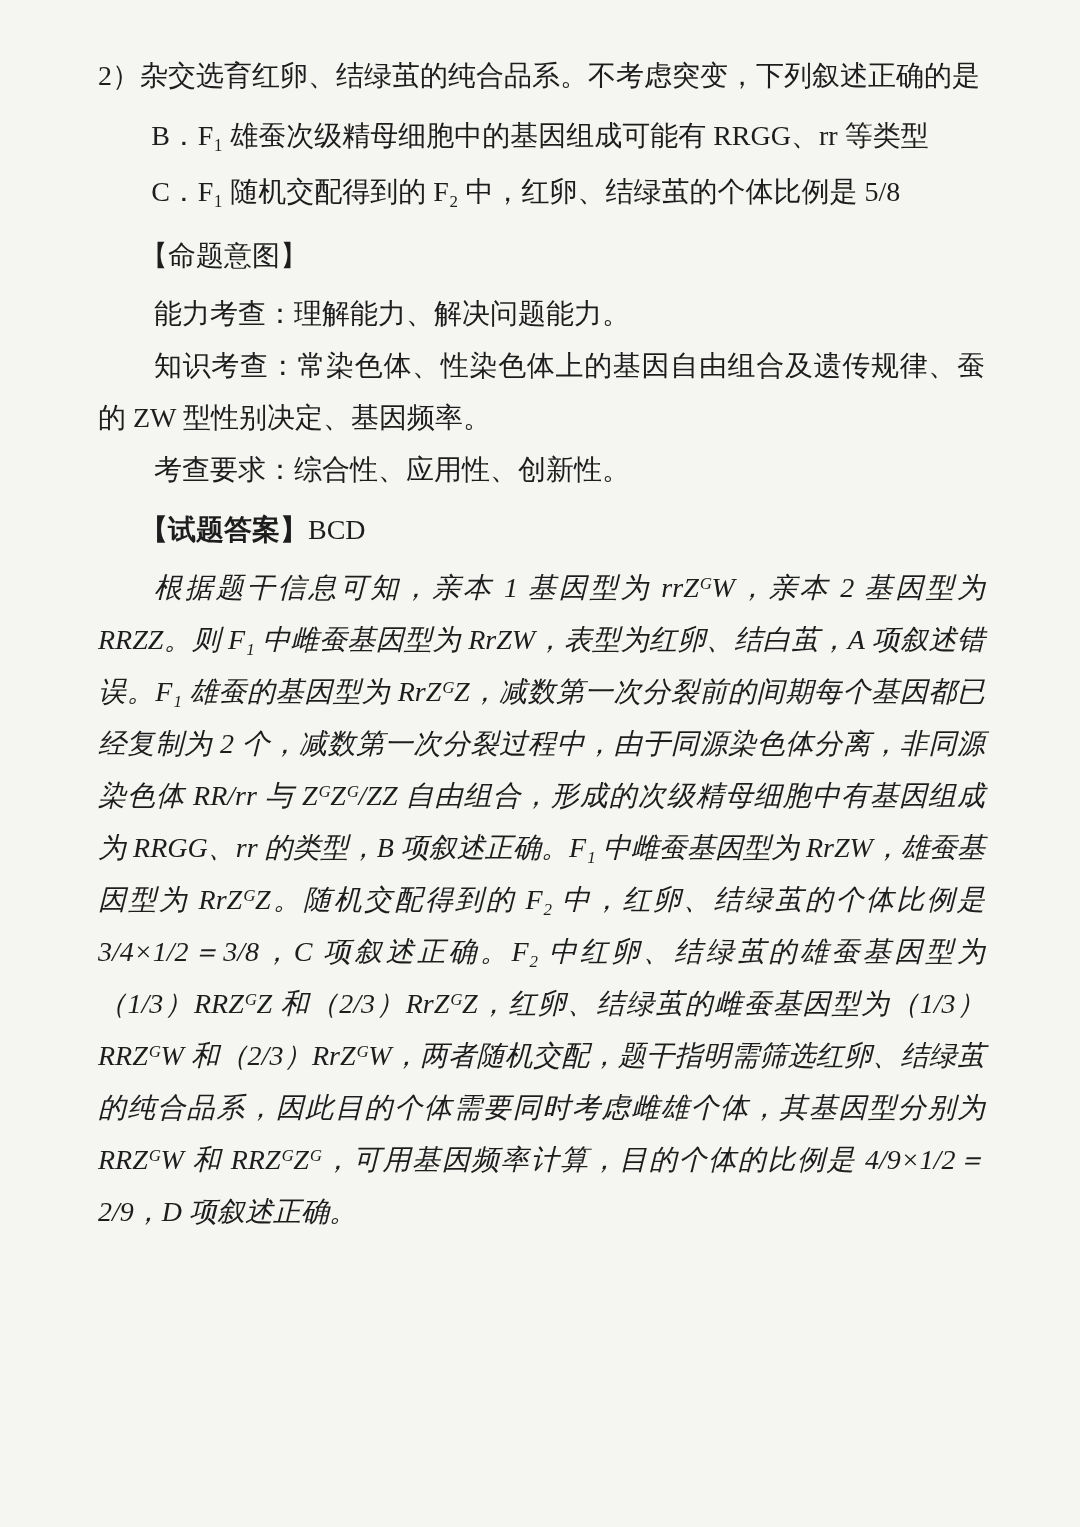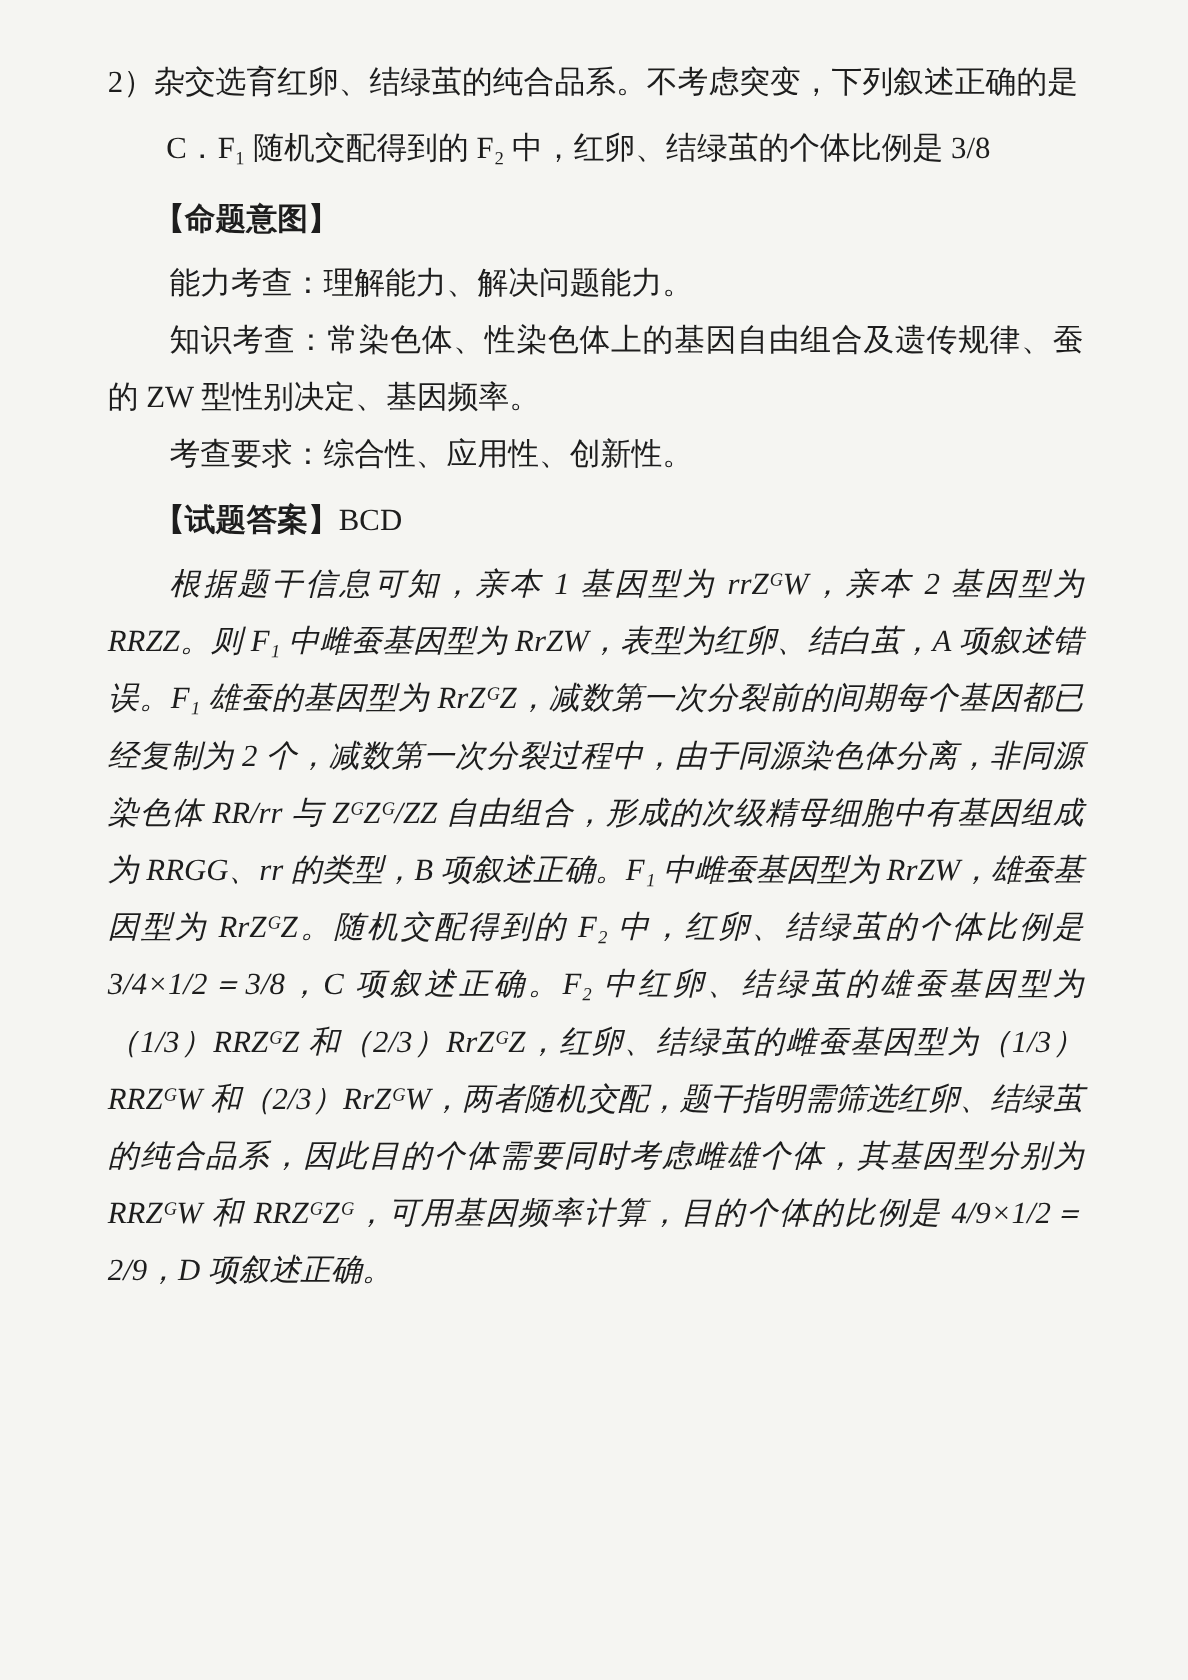--- a/index.html
+++ b/index.html
@@ -13,40 +13,41 @@
     font-family: "Liberation Serif", "DejaVu Serif", serif;
     font-size: 28px;
     padding: 50px 95px 30px 98px;
     display: flex;
     flex-direction: column;
   }
   p { line-height: 52px; }
   .stem { margin-bottom: 8px; }
   .option { text-indent: 1.9em; margin-bottom: 4px; }
   .heading {
-    font-weight: bold;
+    font-weight: normal;
     text-indent: 1.5em;
     margin: 8px 0 6px 0;
   }
   .para {
     text-indent: 2em;
     text-align: justify;
   }
   .answer-line { text-indent: 1.5em; margin: 8px 0 6px 0; }
   .answer-line .bracket { font-weight: bold; }
   .analysis { margin-bottom: 4px; font-style: italic; }
 </style>
 </head>
 <body>
 
 <div class="page">
 
   <p class="stem">2）杂交选育红卵、结绿茧的纯合品系。不考虑突变，下列叙述正确的是</p>
 
-  <p class="option">C．F₁ 随机交配得到的 F₂ 中，红卵、结绿茧的个体比例是 3/8</p>
+  <p class="option">B．F₁ 雄蚕次级精母细胞中的基因组成可能有 RRGG、rr 等类型</p>
+  <p class="option">C．F₁ 随机交配得到的 F₂ 中，红卵、结绿茧的个体比例是 5/8</p>
 
   <p class="heading">【命题意图】</p>
   <p class="para">能力考查：理解能力、解决问题能力。</p>
   <p class="para">知识考查：常染色体、性染色体上的基因自由组合及遗传规律、蚕的 ZW 型性别决定、基因频率。</p>
   <p class="para">考查要求：综合性、应用性、创新性。</p>
 
   <p class="answer-line"><span class="bracket">【试题答案】</span><span>BCD</span></p>
 
   <p class="para analysis">根据题干信息可知，亲本 1 基因型为 rrZᴳW，亲本 2 基因型为 RRZZ。则 F₁ 中雌蚕基因型为 RrZW，表型为红卵、结白茧，A 项叙述错误。F₁ 雄蚕的基因型为 RrZᴳZ，减数第一次分裂前的间期每个基因都已经复制为 2 个，减数第一次分裂过程中，由于同源染色体分离，非同源染色体 RR/rr 与 ZᴳZᴳ/ZZ 自由组合，形成的次级精母细胞中有基因组成为 RRGG、rr 的类型，B 项叙述正确。F₁ 中雌蚕基因型为 RrZW，雄蚕基因型为 RrZᴳZ。随机交配得到的 F₂ 中，红卵、结绿茧的个体比例是 3/4×1/2＝3/8，C 项叙述正确。F₂ 中红卵、结绿茧的雄蚕基因型为（1/3）RRZᴳZ 和（2/3）RrZᴳZ，红卵、结绿茧的雌蚕基因型为（1/3）RRZᴳW 和（2/3）RrZᴳW，两者随机交配，题干指明需筛选红卵、结绿茧的纯合品系，因此目的个体需要同时考虑雌雄个体，其基因型分别为 RRZᴳW 和 RRZᴳZᴳ，可用基因频率计算，目的个体的比例是 4/9×1/2＝2/9，D 项叙述正确。</p>
 

